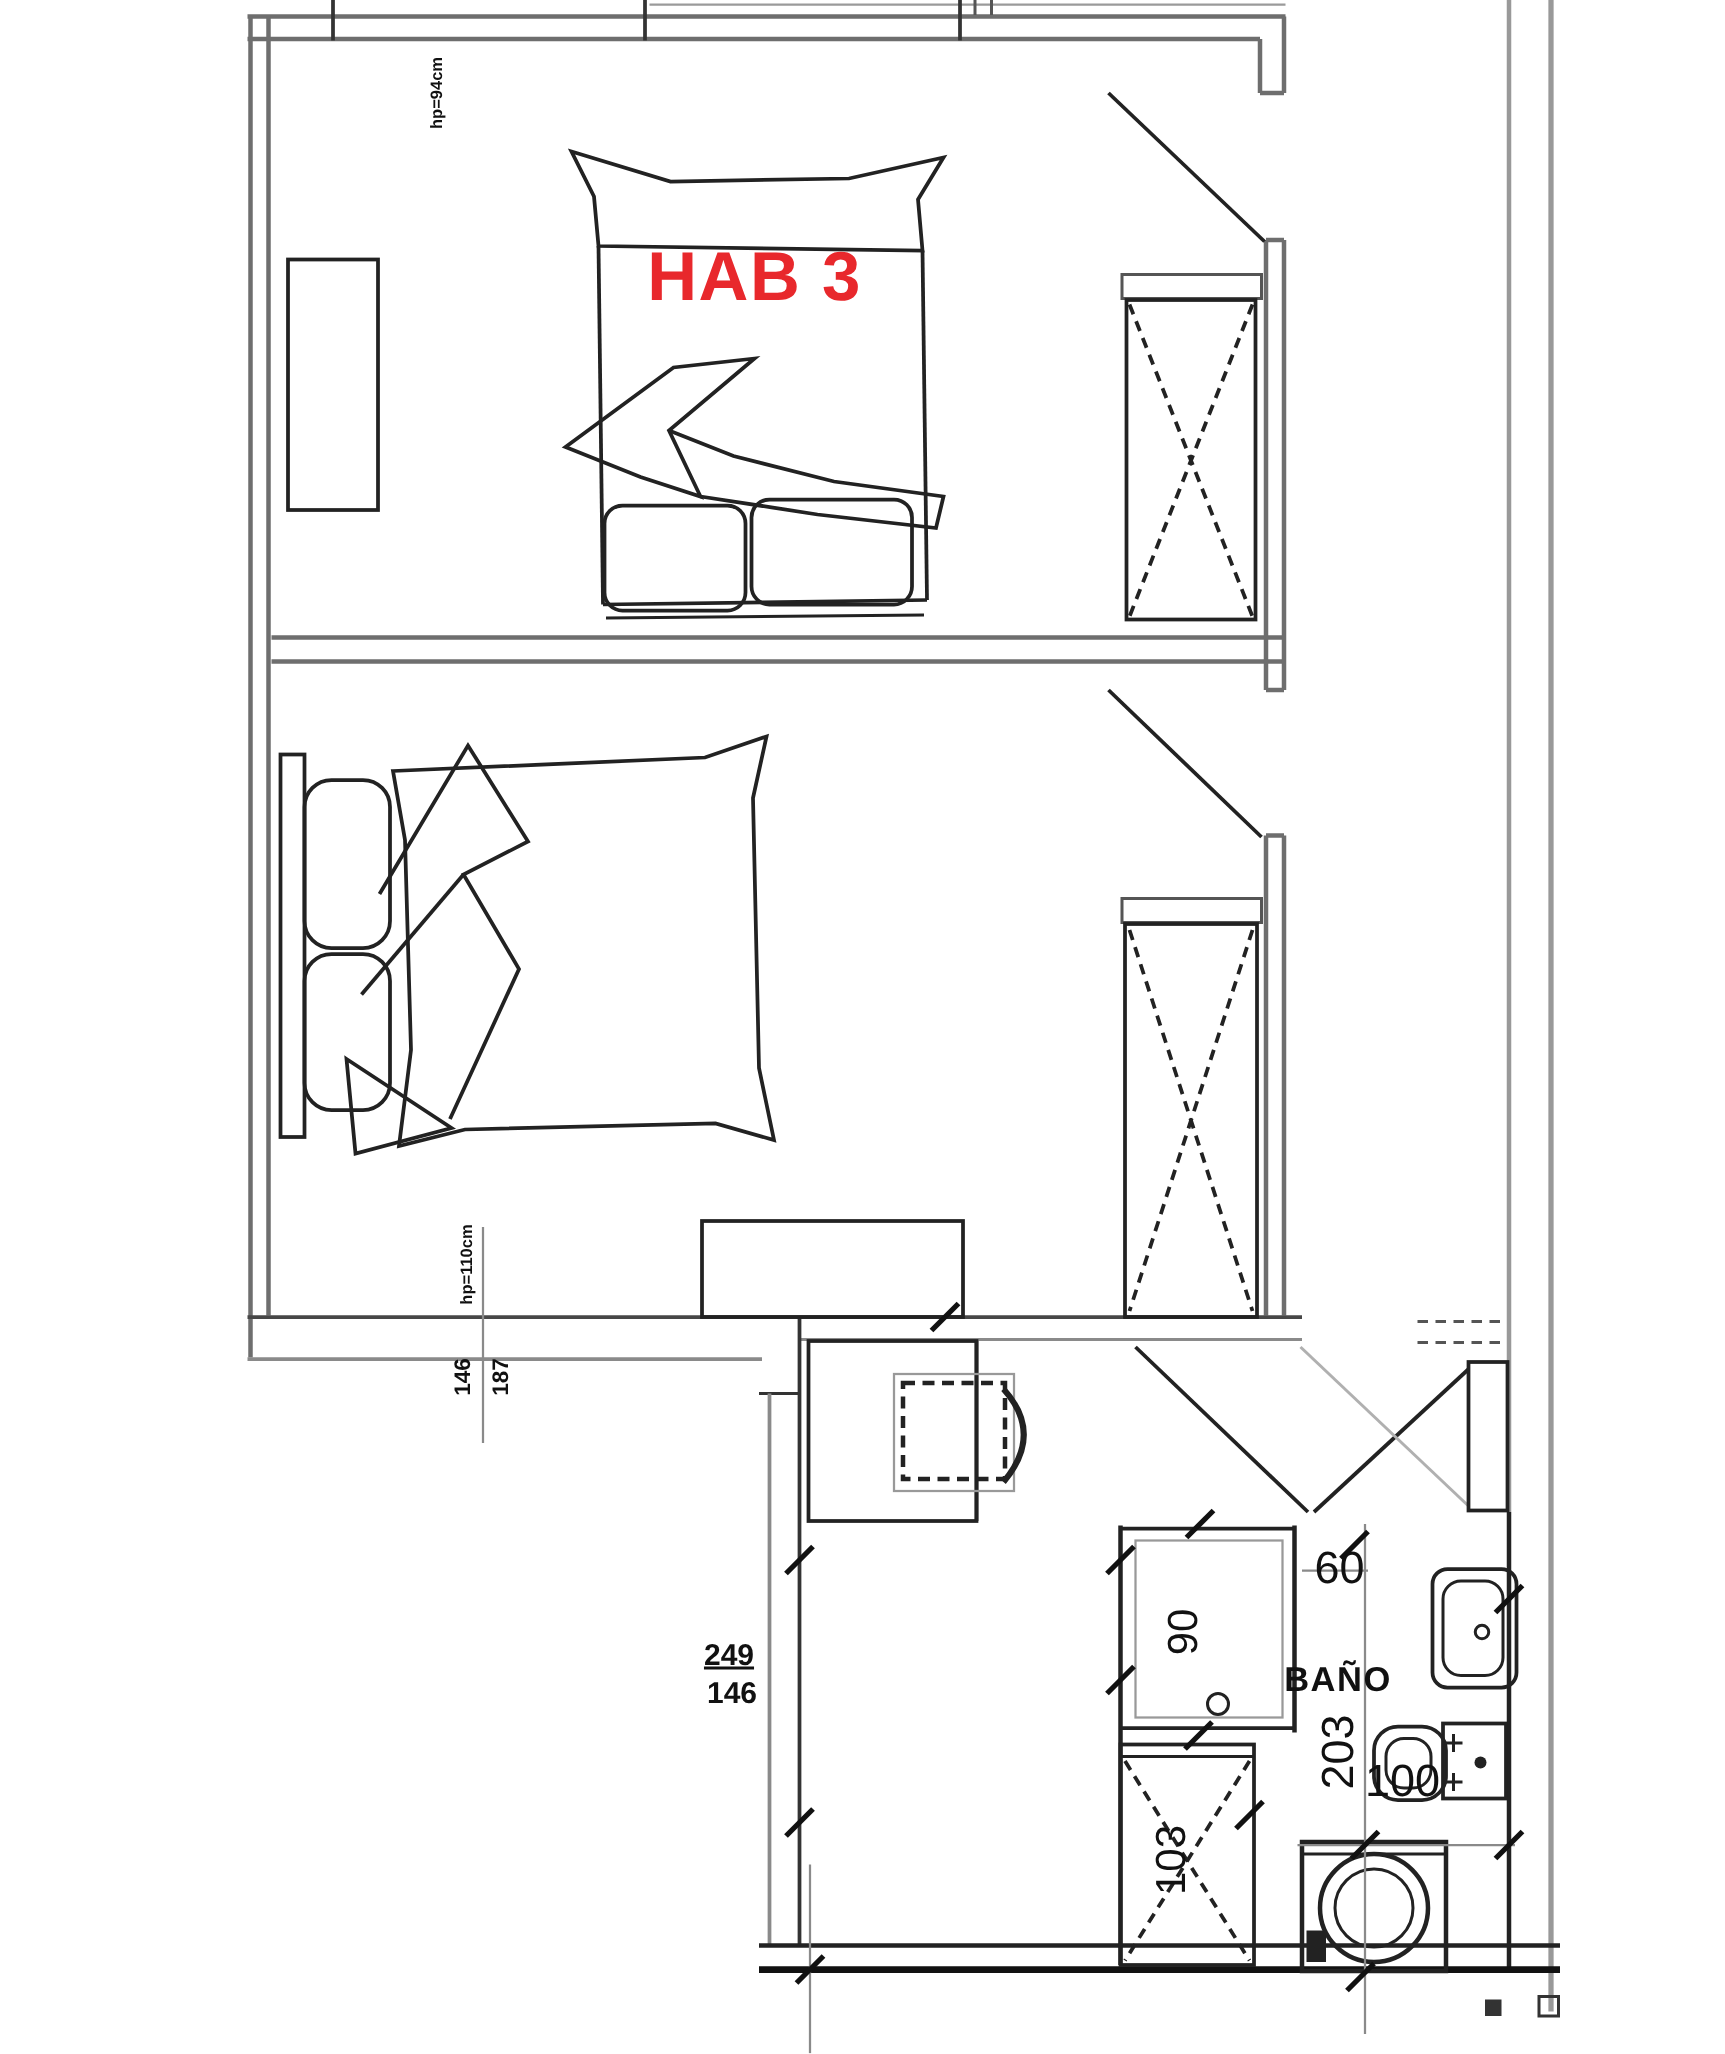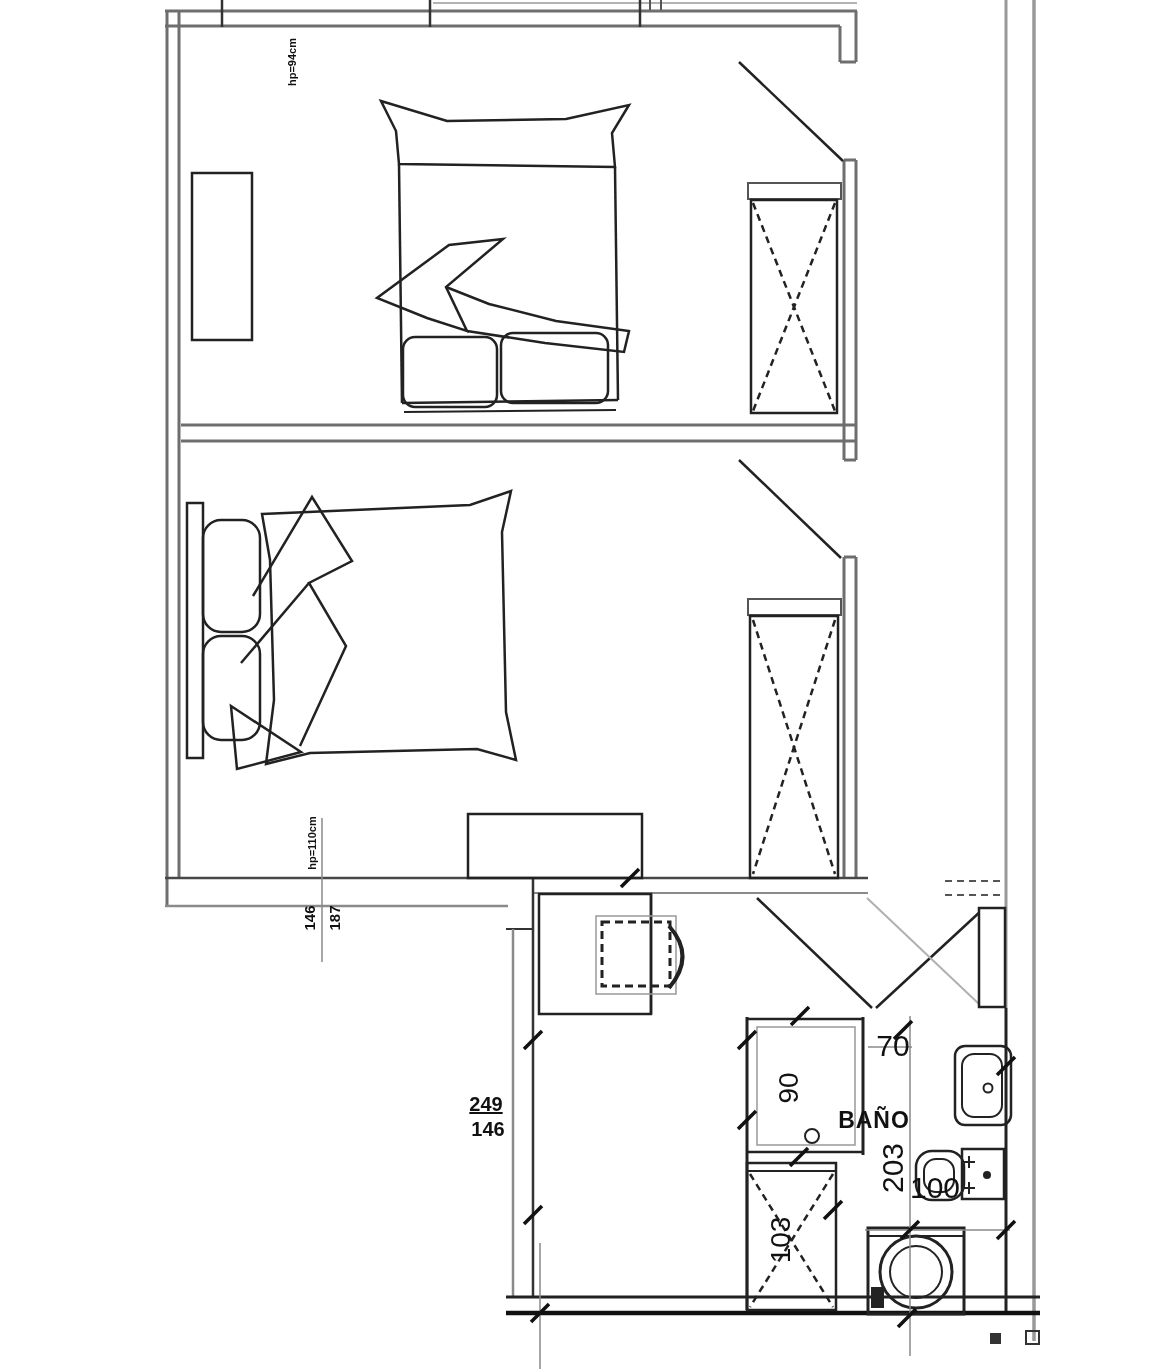--- a/index.html
+++ b/index.html
@@ -6,21 +6,21 @@
   .stage{position:relative;width:1150px;height:1369px;background:#fff;overflow:hidden;
          font-family:"Liberation Sans", sans-serif;}
   .stage svg{position:absolute;left:0;top:0;}
   .lbl{position:absolute;transform:translate(-50%,-50%);white-space:nowrap;color:#161616;line-height:1;}
   .lbl.rot{transform:translate(-50%,-50%) rotate(-90deg);}
   .room{font-weight:bold;font-size:46px;letter-spacing:1px;color:#e8282c;}
   .dim{font-size:30px;color:#111;}
   .dimsm{font-size:20px;font-weight:bold;color:#111;}
   .dimxs{font-size:15px;font-weight:bold;color:#111;}
   .note{font-size:11px;font-weight:bold;color:#111;}
-  .bano{font-size:23px;font-weight:bold;color:#111;letter-spacing:1px;}
+  .bano{font-size:23px;font-weight:bold;color:#111;letter-spacing:1px;margin-left:18px;}
 </style>
 </head>
 <body>
 
 <div class="stage">
 
 <svg width="1150" height="1369" viewBox="0 0 1150 1369">
 
   <g stroke="#6e6e6e" stroke-width="3" fill="none">
 
@@ -194,23 +194,24 @@
     <line x1="790" y1="1166" x2="808" y2="1148"></line>
     <line x1="824" y1="1219" x2="842" y2="1201"></line>
     <line x1="894" y1="1039" x2="912" y2="1021"></line>
     <line x1="898" y1="1327" x2="916" y2="1309"></line>
     <line x1="901" y1="1239" x2="919" y2="1221"></line>
     <line x1="997" y1="1239" x2="1015" y2="1221"></line>
     <line x1="997" y1="1075" x2="1015" y2="1057"></line>
   </g>
 </svg>
 
+<div class="lbl room" style="left:503px;top:184px;">HAB 3</div>
 <div class="lbl bano" style="left:874px;top:1120px;">BAÑO</div>
 
-<div class="lbl dim" style="left:893px;top:1046px;">70</div>
+<div class="lbl dim" style="left:893px;top:1046px;">60</div>
 <div class="lbl dim rot" style="left:789px;top:1088px;font-size:28px;">90</div>
 <div class="lbl dim rot" style="left:893px;top:1168px;">203</div>
 <div class="lbl dim" style="left:935px;top:1188px;">100</div>
 <div class="lbl dim rot" style="left:781px;top:1240px;font-size:28px;">103</div>
 <div class="lbl dimsm" style="left:486px;top:1104px;text-decoration:underline;">249</div>
 <div class="lbl dimsm" style="left:488px;top:1129px;">146</div>
 <div class="lbl dimxs rot" style="left:309px;top:918px;">146</div>
 <div class="lbl dimxs rot" style="left:334px;top:918px;">187</div>
 
 <div class="lbl note rot" style="left:292px;top:62px;">hp=94cm</div>

